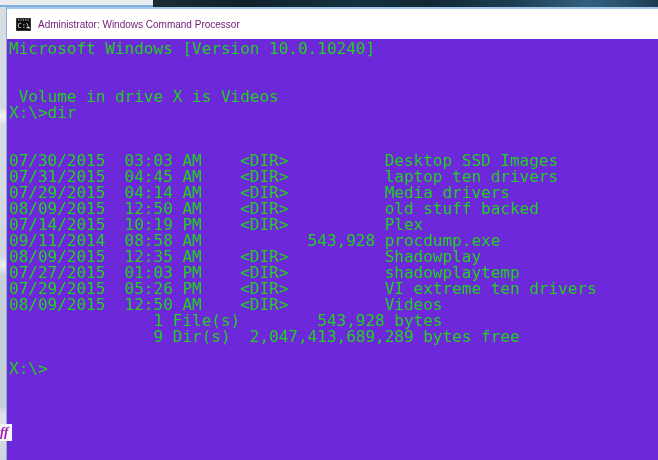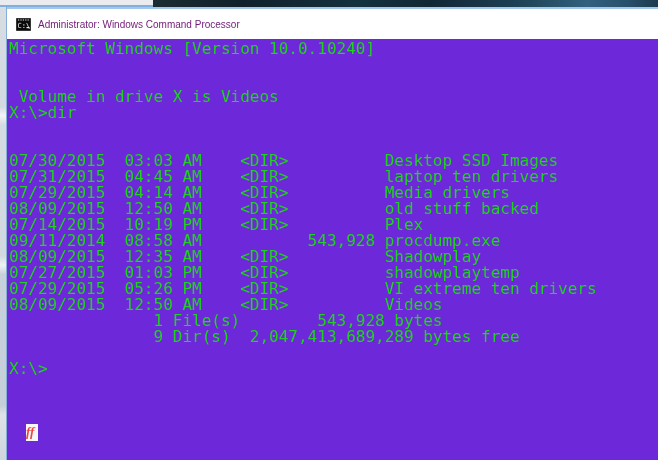--- a/index.html
+++ b/index.html
@@ -28,25 +28,24 @@
     position: absolute; left: 0; top: 7px; width: 7px; height: 453px;
     background: linear-gradient(180deg,
       #d8dde4 0%, #d3d9e1 22%, #f2f4f6 24%, #d5dbe2 26%,
       #d2d8e0 55%, #eef1f4 57%, #c8d1db 59%, #c5cfda 88%,
       #dfe3e8 90%, #cdd5de 100%);
     border-right: 1px solid #85afd7;
   }
   .bg-fragment {
     position: absolute; left: 0; top: 424px; width: 12px; height: 17px;
     background: #f6f7f8;
-    color: #ef4444;
+    color: #a21caf;
     font: italic bold 13px/16px "Liberation Serif", serif;
     overflow: hidden;
     z-index: 3;
-    margin-left: 26px;
   }
   
   .cmd-window {
     position: absolute; left: 7px; top: 7px; width: 651px; height: 453px;
     border-top: 2px solid #a3c7ea;
     background: #000;
   }
   .titlebar {
     height: 30px;
     background: #ffffff;

